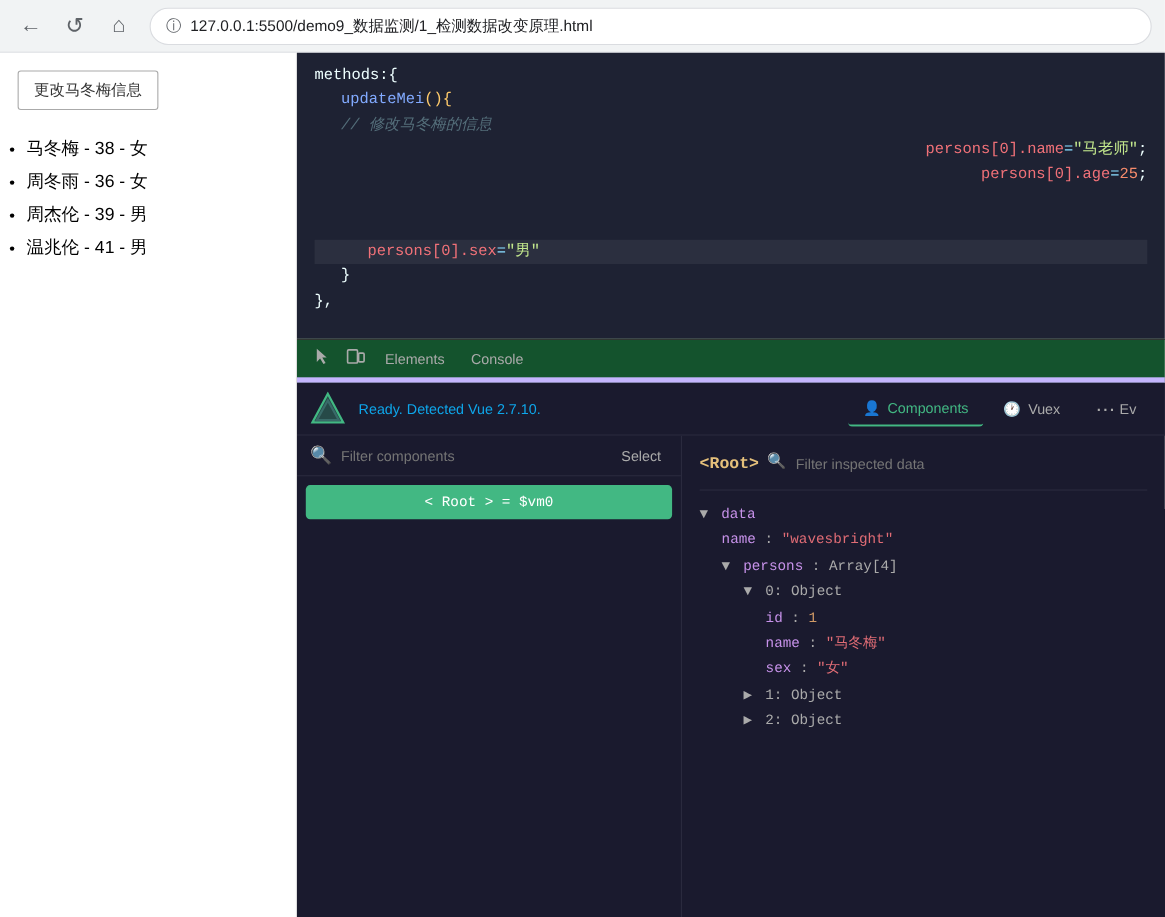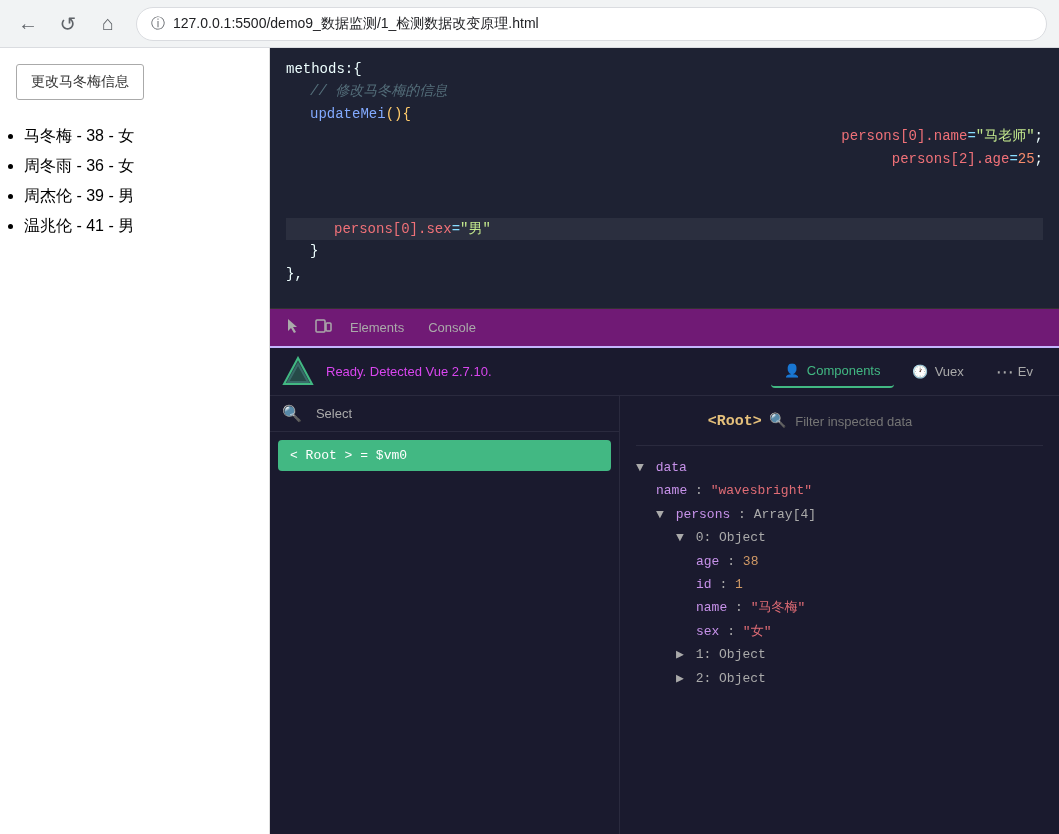--- a/index.html
+++ b/index.html
@@ -96,23 +96,23 @@
     .code-string { color: #c3e88d; }
     .code-number { color: #f78c6c; }
     .code-paren { color: #ffcb6b; }
     .code-operator { color: #89ddff; }
     .code-white { color: #eeffff; }
     .code-indent1 { padding-left: 24px; }
     .code-indent2 { padding-left: 48px; justify-content: flex-end; }
 
     
     .devtools-toolbar {
-      background: #701a75;
+      background: #14532d;
       border-top: 1px solid #333;
-      border-bottom: 2px solid #c4b5fd;
+      border-bottom: 5px solid #c4b5fd;
       display: flex;
       align-items: center;
       padding: 0 8px;
       height: 40px;
       gap: 0;
     }
     .dt-icon-btn {
       background: none; border: none; cursor: pointer;
       color: #aaa; font-size: 16px; padding: 4px 6px;
       border-radius: 4px;
@@ -137,21 +137,21 @@
       display: flex;
       align-items: center;
       padding: 0 12px;
       height: 48px;
       border-bottom: 1px solid #2a2a3e;
     }
     .vue-logo {
       width: 32px; height: 32px; margin-right: 12px;
     }
     .vue-status {
-      color: #d946ef; font-size: 13px; flex: 1;
+      color: #0ea5e9; font-size: 13px; flex: 1;
     }
     .vue-tabs {
       display: flex; align-items: center; gap: 4px;
     }
     .vue-tab {
       background: none; border: none; cursor: pointer;
       color: #aaa; font-size: 13px; padding: 8px 14px;
       border-radius: 4px; display: flex; align-items: center; gap: 6px;
     }
     .vue-tab.active { color: #42b883; border-bottom: 2px solid #42b883; }
@@ -180,21 +180,21 @@
     .comp-search-icon { color: #666; font-size: 16px; }
     .comp-search-input {
       background: none; border: none; color: #ccc;
       font-size: 13px; flex: 1; outline: none;
     }
     .comp-select-btn {
       background: none; border: none; cursor: pointer;
       color: #aaa; font-size: 13px; padding: 2px 6px;
     }
 
-    .comp-tree { padding: 8px; flex: 1; overflow-y: auto; }
+    .comp-tree { padding: 8px; flex: 1; overflow-y: auto; text-align: center; }
     .comp-root-item {
       background: #42b883;
       color: #fff;
       padding: 8px 12px;
       border-radius: 4px;
       font-family: 'Courier New', monospace;
       font-size: 13px;
       cursor: pointer;
     }
 
@@ -252,34 +252,34 @@
   </div>
 
   <div class="right-panel">
 
     <div class="code-editor">
       <div class="code-line">
         <span class="code-white">methods: </span>
         <span class="code-white">{</span>
       </div>
       <div class="code-line code-indent1">
-        <span class="code-comment">//  修改马冬梅的信息</span>
-      </div>
-      <div class="code-line code-indent1">
         <span class="code-method">updateMei</span>
           <span class="code-paren">(){</span>
+      </div>
+      <div class="code-line code-indent1">
+        <span class="code-comment">//  修改马冬梅的信息</span>
       </div>
       <div class="code-line code-indent2">
         <span class="code-prop">persons[0].name</span>
         <span class="code-operator"> = </span>
         <span class="code-string">"马老师"</span>
         <span class="code-white">;</span>
       </div>
       <div class="code-line code-indent2">
-        <span class="code-prop">persons[2].age</span>
+        <span class="code-prop">persons[0].age</span>
         <span class="code-operator"> = </span>
         <span class="code-number">25</span>
         <span class="code-white">;</span>
       </div>
       <div style="background: rgba(255,255,255,0.06); display:flex; padding-left: 48px; padding-right: 8px; margin-top: 48px;">
         <span class="code-prop">persons[0].sex</span>
         <span class="code-operator"> = </span>
         <span class="code-string">"男"</span>
       </div>
       <div class="code-line code-indent1">
@@ -330,33 +330,34 @@
             <span>Ev</span>
           </button>
         </div>
       </div>
 
       <div class="components-panel">
 
         <div class="comp-sidebar">
           <div class="comp-search-bar">
             <span class="comp-search-icon">🔍</span>
+            <input class="comp-search-input" type="text" placeholder="Filter components" style="">
             <button class="comp-select-btn">Select</button>
           </div>
           <div class="comp-tree">
             <div class="comp-root-item">
               <span>&lt; Root &gt;</span>
               <span>= $vm0</span>
             </div>
           </div>
         </div>
 
         <div class="data-panel">
 
-          <div style="display:flex; align-items:center; gap:8px; padding-bottom: 10px; border-bottom: 1px solid #2a2a3e; margin-bottom: 10px; justify-content: center;">
+          <div style="display:flex; align-items:center; gap:8px; padding-bottom: 10px; border-bottom: 1px solid #2a2a3e; margin-bottom: 10px;">
             <span class="root-tag">&lt;Root&gt;</span>
             <span class="search-icon-sm">🔍</span>
             <input class="filter-data-input" type="text" placeholder="Filter inspected data" style="">
           </div>
 
           <div>
             <div>
               <span class="data-triangle">▼</span>
               <span class="data-key">data</span>
             </div>
@@ -373,25 +374,20 @@
               <span class="data-colon">: </span>
               <span class="data-meta">Array[4]</span>
             </div>
 
             <div class="data-indent2">
               <span class="data-triangle">▼</span>
               <span class="data-meta">0: Object</span>
             </div>
 
             <div class="data-indent3">
-              <span class="data-key">age</span>
-              <span class="data-colon">: </span>
-              <span class="data-number-val">38</span>
-            </div>
-            <div class="data-indent3">
               <span class="data-key">id</span>
               <span class="data-colon">: </span>
               <span class="data-number-val">1</span>
             </div>
             <div class="data-indent3">
               <span class="data-key">name</span>
               <span class="data-colon">: </span>
               <span class="data-string-val">"马冬梅"</span>
             </div>
             <div class="data-indent3">

